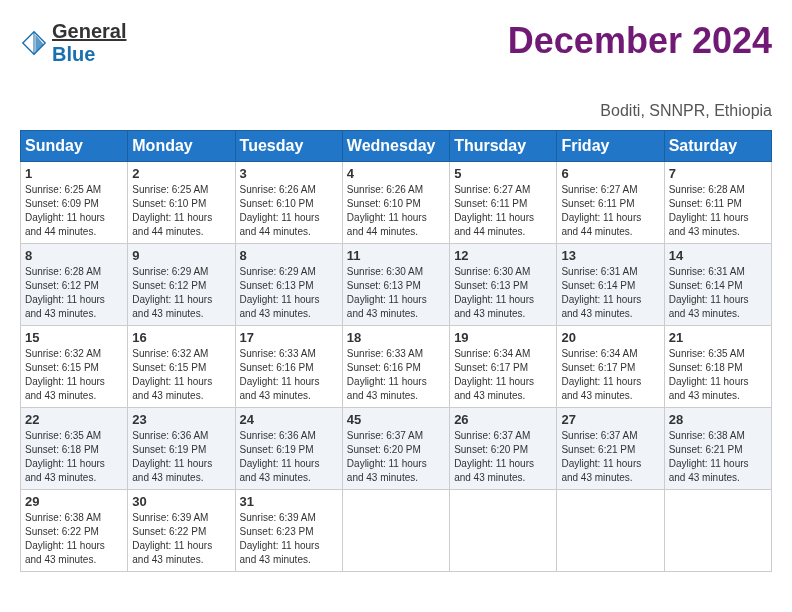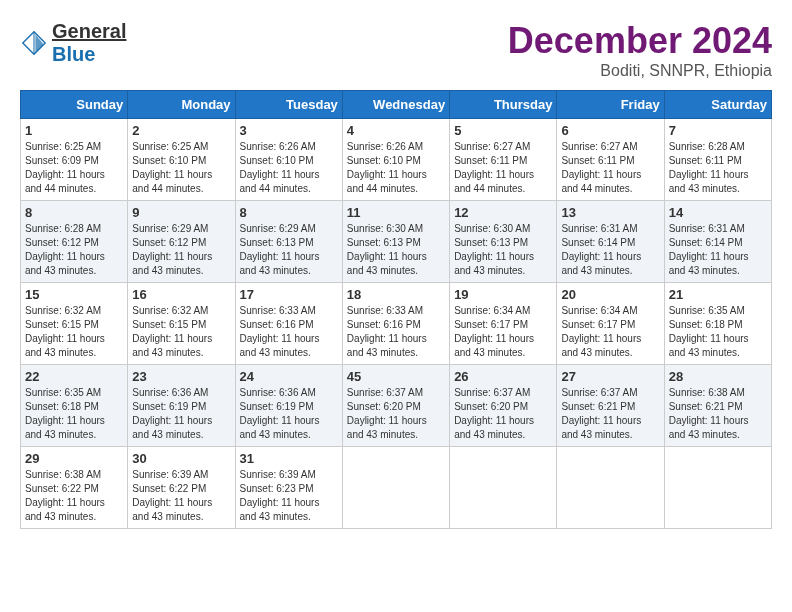--- a/index.html
+++ b/index.html
@@ -29,33 +29,34 @@
       text-align: right;
     }
     .month-title {
       font-size: 36px;
       font-weight: bold;
       color: #701a75;
     }
     .location-title {
       font-size: 16px;
       color: #555;
+      margin-top: 40px;
     }
     table {
       width: 100%;
       border-collapse: collapse;
       table-layout: fixed;
     }
     thead tr th {
       background-color: #2176c7;
       color: #fff;
-      font-size: 13px;
+      font-size: 16px;
       font-weight: bold;
       padding: 6px 4px;
-      text-align: right;
+      text-align: left;
       border: 1px solid #1a5fa0;
     }
     tbody tr td {
       border: 1px solid #ccc;
       vertical-align: top;
       padding: 4px 4px;
       font-size: 10.5px;
       color: #333;
       background: #fff;
       height: 80px;

